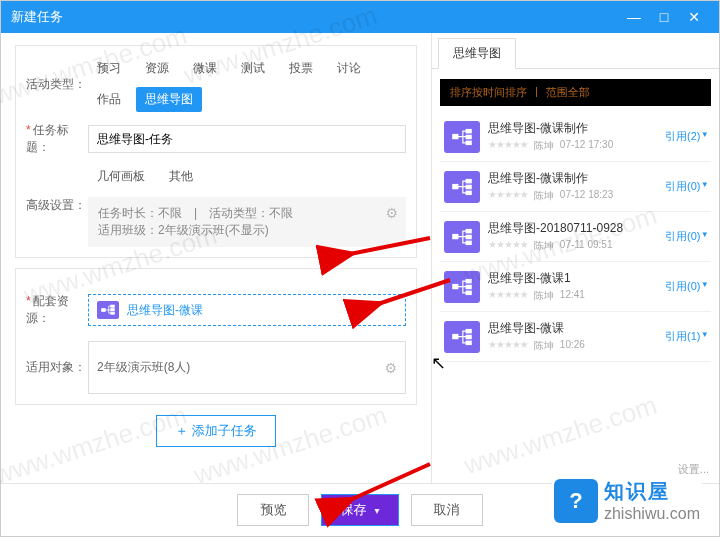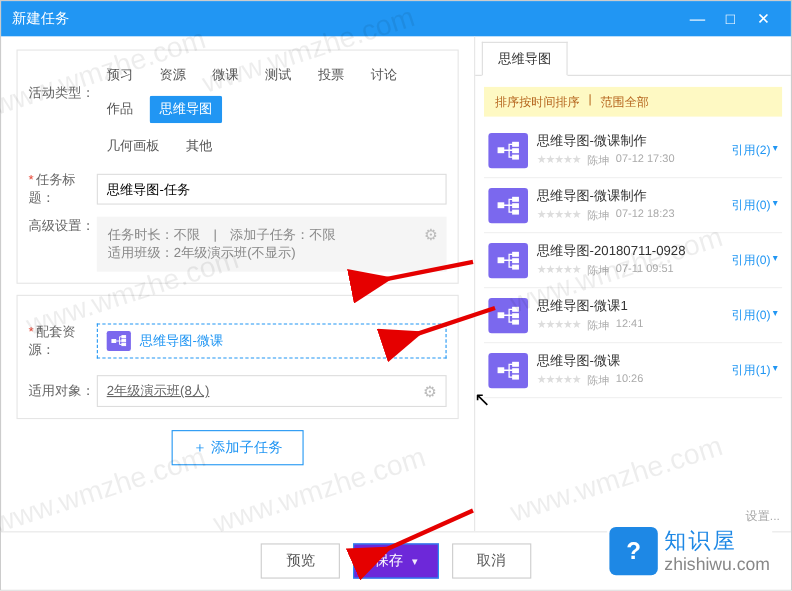--- a/index.html
+++ b/index.html
@@ -18,48 +18,48 @@
 .tags { display: flex; flex-wrap: wrap; gap: 6px; flex: 1; }
 .tag { padding: 3px 8px; border: 1px solid transparent; border-radius: 2px; color: #555; cursor: pointer; }
 .tag.active { background: #2196f3; color: #fff; }
 .row2 { margin-top: 6px; }
 .input { flex: 1; border: 1px solid #ddd; padding: 5px 8px; height: 28px; font-size: 12px; }
 .graybox { flex: 1; background: #f5f5f5; padding: 8px 10px; color: #888; position: relative; }
 .graybox .gear { position: absolute; right: 8px; top: 8px; color: #bbb; font-size: 14px; }
 .dashed { flex: 1; border: 1px dashed #2196f3; padding: 6px 8px; display: flex; align-items: center; gap: 8px; color: #2196f3; }
 .res-icon { width: 22px; height: 18px; background: #7b68ee; border-radius: 2px; display: flex; align-items: center; justify-content: center; }
 .res-icon svg { width: 14px; height: 12px; }
-.appbox { flex: 1; border: 1px solid #ddd; padding: 5px 8px; display: flex; align-items: center; color: #666; position: relative; text-decoration: underline; }
+.appbox { flex: 1; border: 1px solid #ddd; padding: 17px 8px; display: flex; align-items: center; color: #666; position: relative; }
 .appbox .gear { position: absolute; right: 8px; color: #bbb; font-size: 14px; }
 .addsub { display: flex; justify-content: center; margin: 10px 0 14px; }
 .addsub-btn { border: 1px solid #2196f3; color: #2196f3; padding: 6px 18px; font-size: 13px; background: #fff; cursor: pointer; }
 .right { flex: 1; border-left: 1px solid #e5e5e5; display: flex; flex-direction: column; }
 .rtabwrap { padding: 0 6px; }
 .rtab { display: inline-block; border: 1px solid #ddd; border-bottom: 1px solid #fff; padding: 6px 14px; font-size: 12px; color: #333; margin-top: 4px; background: #fff; position: relative; top: 1px; }
 .rtabline { border-bottom: 1px solid #ddd; }
-.filterbar { background: #fef9c3; color: #b5651d; font-size: 11px; padding: 6px 10px; margin: 10px 8px 6px; display: flex; gap: 8px; }
+.filterbar { background: #000000; color: #b5651d; font-size: 11px; padding: 6px 10px; margin: 10px 8px 6px; display: flex; gap: 8px; }
 .rlist { flex: 1; overflow-y: auto; padding: 0 8px; }
 .ritem { display: flex; align-items: center; padding: 8px 4px; border-bottom: 1px solid #f0f0f0; gap: 8px; }
 .ricon { width: 36px; height: 32px; background: #7b68ee; border-radius: 3px; display: flex; align-items: center; justify-content: center; flex-shrink: 0; }
 .ricon svg { width: 20px; height: 18px; }
 .rinfo { flex: 1; min-width: 0; }
 .rname { font-size: 12px; color: #333; white-space: nowrap; overflow: hidden; text-overflow: ellipsis; }
 .rmeta { font-size: 10px; color: #aaa; display: flex; gap: 6px; margin-top: 2px; }
 .stars { color: #ddd; letter-spacing: -1px; }
 .ractions { font-size: 11px; color: #2196f3; cursor: pointer; display: flex; gap: 2px; }
 .chev { font-size: 9px; color: #2196f3; }
 .rsettings { text-align: right; font-size: 11px; color: #aaa; padding: 6px 10px; }
 .footer { border-top: 1px solid #e5e5e5; padding: 10px 0; display: flex; justify-content: center; gap: 12px; background: #fff; }
 .fbtn { padding: 6px 22px; font-size: 13px; border: 1px solid #ccc; background: #fff; color: #555; cursor: pointer; }
 .fbtn.primary { background: #6d28d9; color: #fff; border-color: #2196f3; padding: 6px 18px; }
 .fbtn.primary .drop { margin-left: 8px; font-size: 10px; opacity: 0.9; }
 .logo { position: absolute; right: 18px; bottom: 12px; display: flex; align-items: center; gap: 6px; background: #fff; padding: 2px; }
 .logo-ic { width: 44px; height: 44px; background: #1e88e5; border-radius: 6px; display: flex; align-items: center; justify-content: center; color: #fff; font-size: 22px; font-weight: bold; }
 .logo-txt { display: flex; flex-direction: column; }
-.logo-cn { color: #1e88e5; font-size: 20px; font-weight: normal; letter-spacing: 2px; }
+.logo-cn { color: #1e88e5; font-size: 20px; font-weight: bold; letter-spacing: 2px; }
 .logo-en { color: #888; font-size: 16px; }
 .arrow { position: absolute; pointer-events: none; }
 .arrow svg { overflow: visible; }
 .wm { position: absolute; color: rgba(0,0,0,0.07); font-size: 26px; transform: rotate(-18deg); pointer-events: none; font-family: Arial; }
 </style>
 </head>
 <body>
 
 <div class="window">
   <div class="titlebar">
@@ -78,35 +78,35 @@
               <span class="tag">预习</span>
               <span class="tag">资源</span>
               <span class="tag">微课</span>
               <span class="tag">测试</span>
               <span class="tag">投票</span>
               <span class="tag">讨论</span>
               <span class="tag">作品</span>
               <span class="tag active">思维导图</span>
             </div>
         </div>
+        <div class="row" style="margin-top:10px">
+          <span class="label req">任务标题：</span>
+          <input class="input" value="思维导图-任务" style="">
+        </div>
         <div class="row row2">
           <span class="label"></span>
           <div class="tags" id="tags2">
               <span class="tag">几何画板</span>
               <span class="tag">其他</span>
             </div>
         </div>
-        <div class="row" style="margin-top:10px">
-          <span class="label req">任务标题：</span>
-          <input class="input" value="思维导图-任务" style="">
-        </div>
         <div class="row" style="align-items:flex-start">
           <span class="label">高级设置：</span>
           <div class="graybox">
-            <div>任务时长：不限　|　添加子任务：不限</div>
+            <div>任务时长：不限　|　活动类型：不限</div>
             <div>适用班级：2年级演示班(不显示)</div>
             <span class="gear">⚙</span>
           </div>
         </div>
       </div>
 
       <div class="section">
         <div class="row" style="margin-top:14px">
           <span class="label req">配套资源：</span>
           <div class="dashed">

